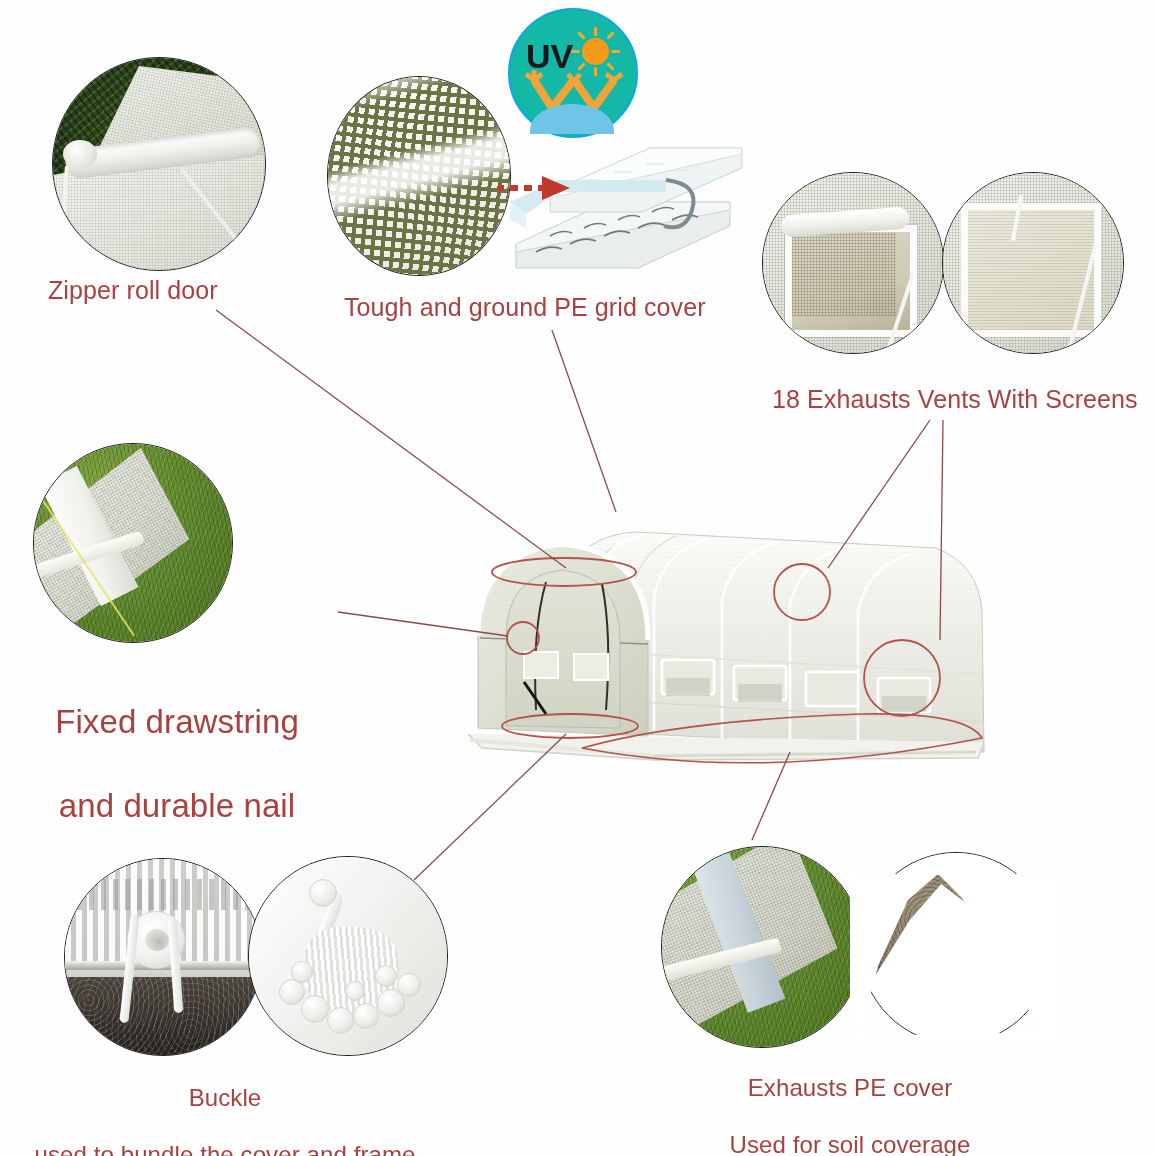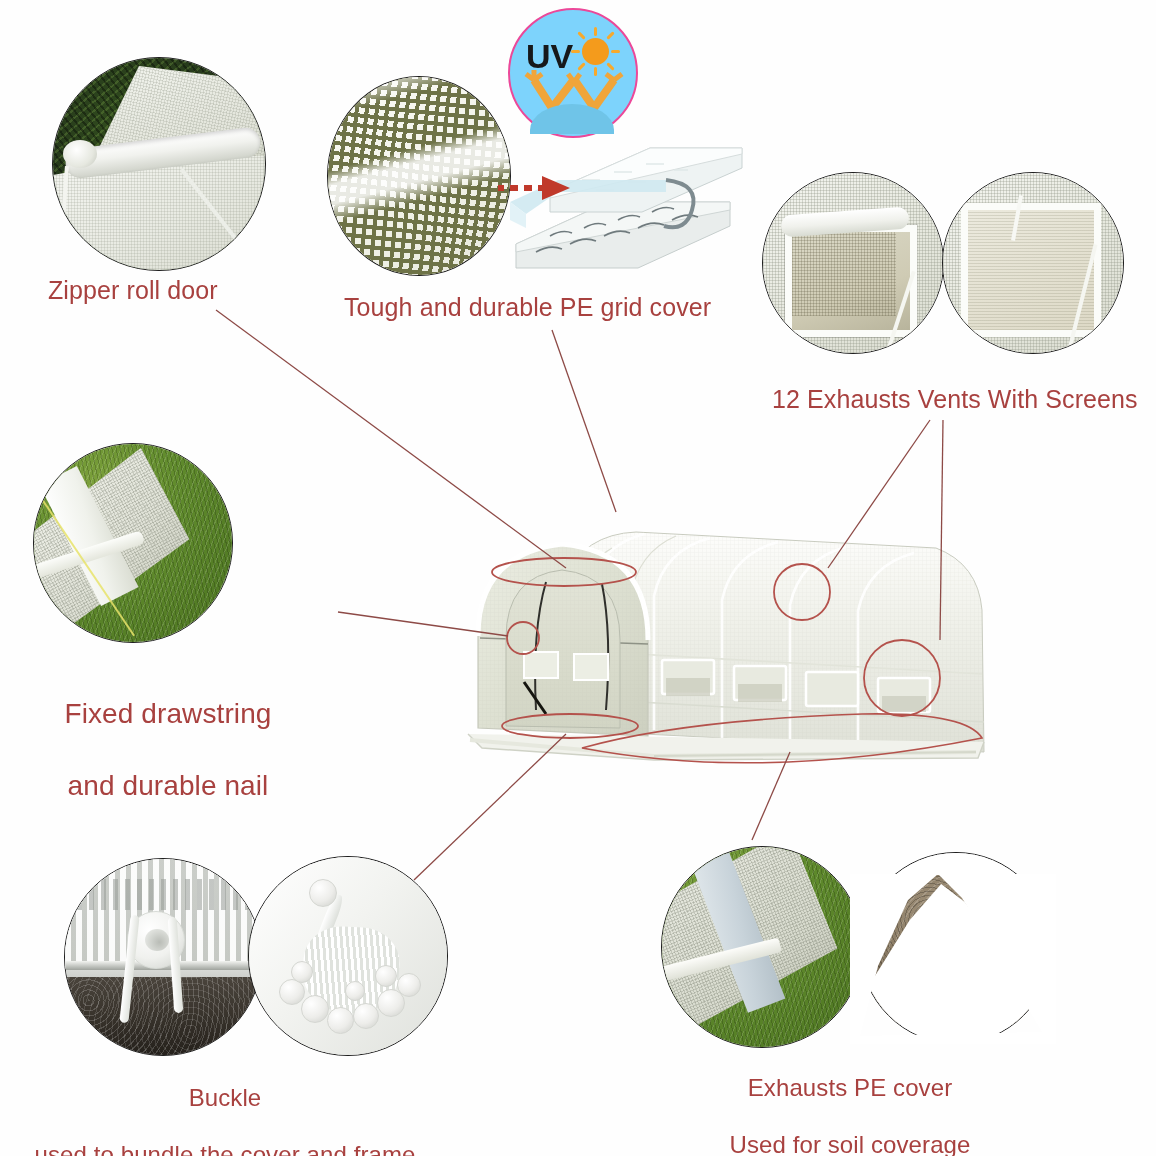--- a/index.html
+++ b/index.html
@@ -78,21 +78,21 @@
     background:linear-gradient(130deg,#ffffff 0%,#f2f3f0 45%,#dfe1dc 100%);
   }
 
   
   .ball{position:absolute;border-radius:50%;
     background:radial-gradient(circle at 35% 30%, #ffffff 0%, #ededea 55%, #cdcfca 100%);
     border:1px solid #d4d6d1;}
   .cordline{position:absolute;background:#e8eae6;border-radius:40%;}
 
   
-  .uvbadge{position:absolute;border-radius:50%;background:#7dd3fc;border:2px solid #ec4899;}
+  .uvbadge{position:absolute;border-radius:50%;background:#14b8a6;border:2px solid #0ea5e9;}
   .uvtxt{position:absolute;font-weight:700;color:#16181a;font-family:"Liberation Sans",sans-serif;}
   .sunball{position:absolute;border-radius:50%;background:#f49b1c;}
   .sunray{position:absolute;background:#f7a92c;border-radius:2px;}
   .uvsea{position:absolute;background:#6fc4e8;border-radius:52% 52% 0 0 / 90% 90% 0 0;}
 
   
   .layer{position:absolute;}
 
   
   .ghwrap{position:absolute;}
@@ -400,25 +400,25 @@
       <line x1="338" y1="612" x2="508" y2="636"></line>
 
       <line x1="414" y1="880" x2="566" y2="734"></line>
 
       <line x1="752" y1="840" x2="790" y2="752"></line>
     </g>
   </svg>
 
   <div class="cap" style="left:48px;top:276px;font-size:25px;">Zipper roll door</div>
 
-  <div class="cap" style="left:344px;top:293px;font-size:25px;">Tough and durable PE grid cover</div>
-
-  <div class="cap" style="left:772px;top:385px;font-size:25px;">12 Exhausts Vents With Screens</div>
-
-  <div class="cap" style="left:3px;top:664px;width:330px;text-align:center;font-size:28px;">
+  <div class="cap" style="left:344px;top:293px;font-size:25px;">Tough and ground PE grid cover</div>
+
+  <div class="cap" style="left:772px;top:385px;font-size:25px;">18 Exhausts Vents With Screens</div>
+
+  <div class="cap" style="left:12px;top:664px;width:330px;text-align:center;font-size:33px;">
     <div>Fixed drawstring</div>
     <div style="margin-top:6px;">and durable nail</div>
   </div>
 
   <div class="cap" style="left:0px;top:1056px;width:450px;text-align:center;font-size:24px;">
     <div>Buckle</div>
     <div>used to bundle the cover and frame</div>
     
   </div>
 

